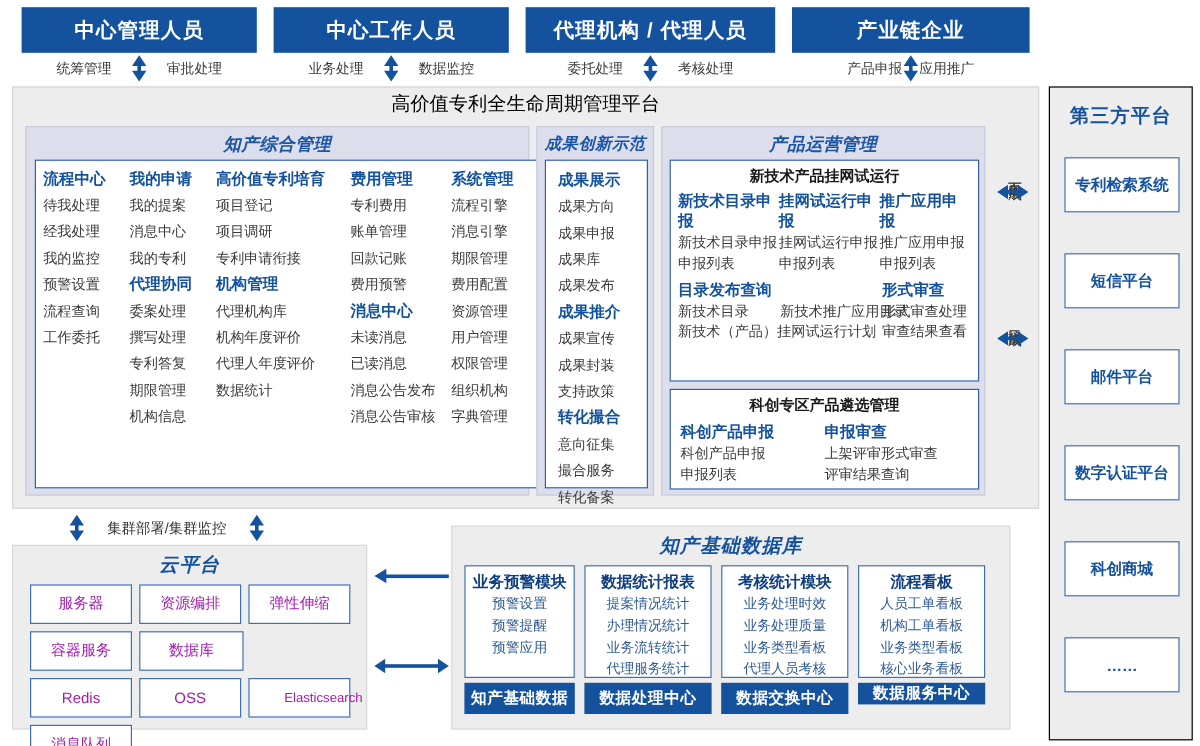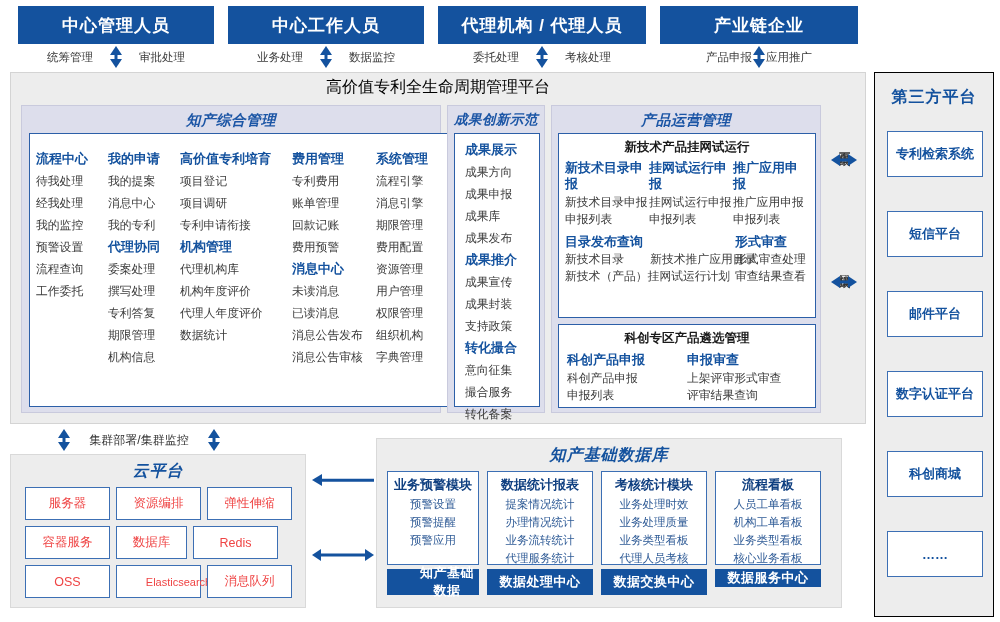--- a/index.html
+++ b/index.html
@@ -140,21 +140,21 @@
 
   
   .cloud-panel { background: #EDEDED; border: 1px solid #d9d9d9; }
   .cloud-title {
     color: #14529E; font-size: 16px; font-weight: bold; font-style: italic;
     text-align: center; letter-spacing: 1px;
   }
   .cloud-tile {
     background: #ffffff;
     border: 1.4px solid #3C6FB4;
-    color: #ef4444;
+    color: #a21caf;
     font-size: 12.5px;
   }
 
   
   .db-panel { background: #EDEDED; border: 1px solid #d9d9d9; }
   .db-title {
     color: #14529E; font-size: 16px; font-weight: bold; font-style: italic;
     text-align: center; letter-spacing: 1px;
   }
   .db-card {
@@ -244,21 +244,21 @@
   </div>
 
   <div class="abs platform-panel" style="left:10px; top:72px; width:856px; height:352px;">
 
     <div class="ctr" style="height:28px;">
       <span>高价值专利全生命周期管理平台</span>
     </div>
 
     <div class="abs sec" style="left:10px; top:32px; width:420px; height:308px;">
       <div class="sec-title">知产综合管理</div>
-      <div class="white-box abs" style="left:7px; top:27px; width:480px; height:274px; padding:14px 6px;">
+      <div class="white-box abs" style="left:7px; top:27px; width:480px; height:274px; padding:4px 6px;">
         <div style="display:flex; gap:4px;">
           <div class="col" style="width:68px;">
               <div class="m-head">流程中心</div>
               <div class="m-item">待我处理</div>
               <div class="m-item">经我处理</div>
               <div class="m-item">我的监控</div>
               <div class="m-item">预警设置</div>
               <div class="m-item">流程查询</div>
               <div class="m-item">工作委托</div>
             </div>
@@ -453,21 +453,21 @@
         </div>
       <div class="cloud-tile ctr" style="width:85px; height:33px;">
           <span>资源编排</span>
         </div>
       <div class="cloud-tile ctr" style="width:85px; height:33px;">
           <span>弹性伸缩</span>
         </div>
       <div class="cloud-tile ctr" style="width:85px; height:33px;">
           <span>容器服务</span>
         </div>
-      <div class="cloud-tile ctr" style="width:71px; height:33px;">
+      <div class="cloud-tile ctr" style="width:87px; height:33px;">
           <span>数据库</span>
         </div>
       <div class="cloud-tile ctr" style="width:85px; height:33px;">
           <span>Redis</span>
         </div>
       <div class="cloud-tile ctr" style="width:85px; height:33px;">
           <span>OSS</span>
         </div>
       <div class="cloud-tile ctr" style="width:85px; height:33px;">
           <span style="font-size:11px;padding-left:40px;">Elasticsearch</span>
@@ -490,21 +490,21 @@
   <div class="abs db-panel" style="left:376px; top:438px; width:466px; height:170px;">
     <div class="db-title" style="padding-top:6px;">知产基础数据库</div>
     <div class="abs" style="left:10px; top:32px; width:446px; display:flex; gap:8px;">
       <div style="width:92px;">
         <div class="db-card" style="height:94px;">
             <div class="db-card-head">业务预警模块</div>
             <div class="db-card-item">预警设置</div>
             <div class="db-card-item">预警提醒</div>
             <div class="db-card-item">预警应用</div>
           </div>
-        <div class="db-foot ctr" style="height:26px; margin-top:4px;padding-left:28px;">
+        <div class="db-foot ctr" style="height:26px; margin-top:4px;">
           <span>知产基础数据</span>
           </div>
       </div>
       <div style="width:106px;">
         <div class="db-card" style="height:94px;">
             <div class="db-card-head">数据统计报表</div>
             <div class="db-card-item">提案情况统计</div>
             <div class="db-card-item">办理情况统计</div>
             <div class="db-card-item">业务流转统计</div>
             <div class="db-card-item">代理服务统计</div>

